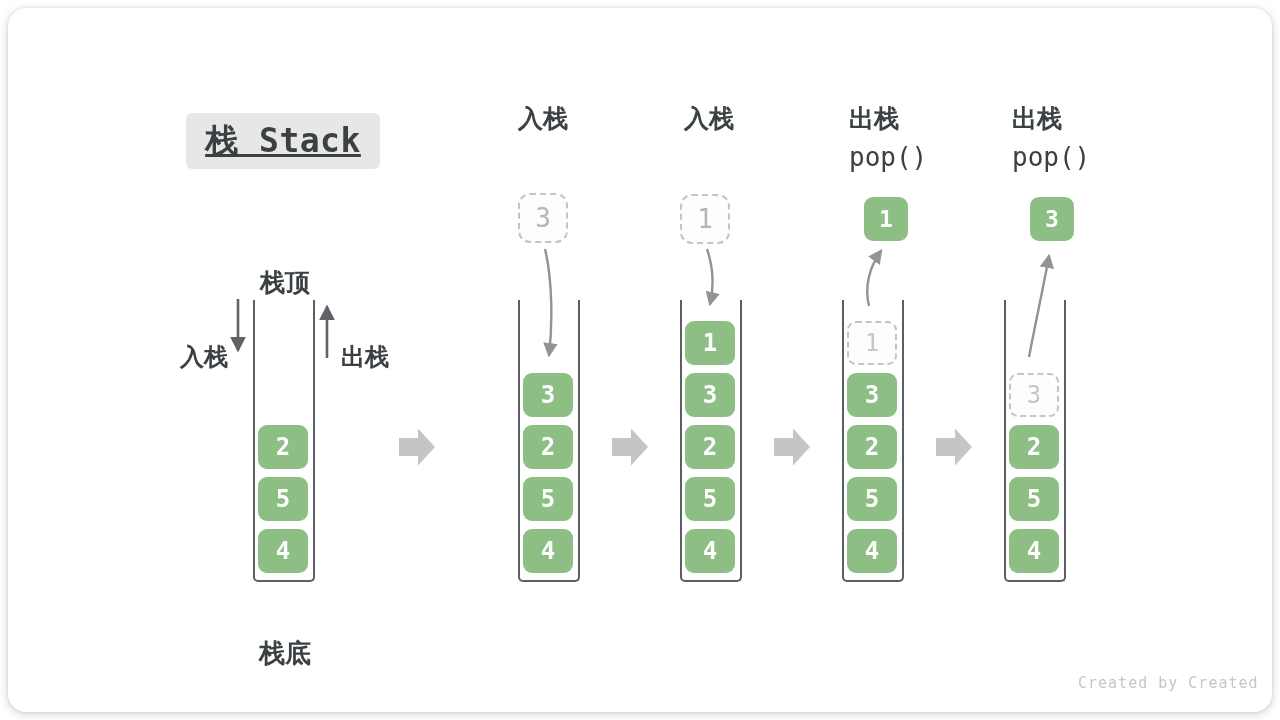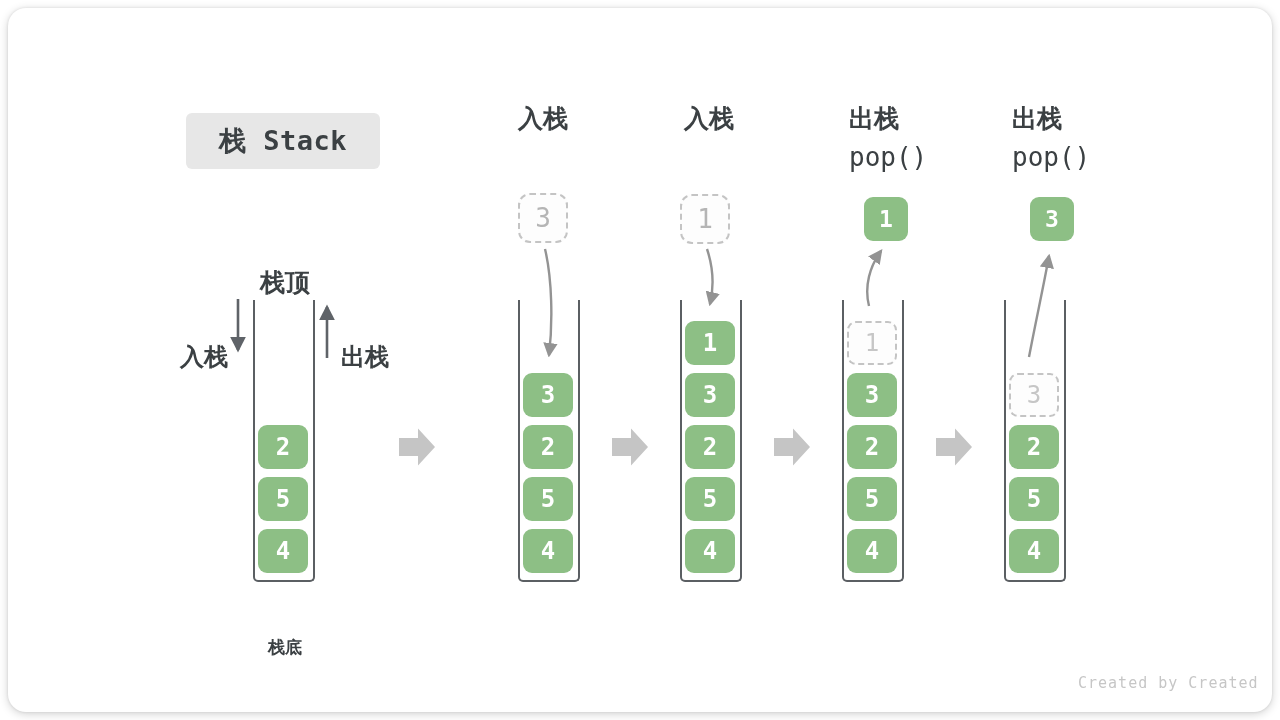--- a/index.html
+++ b/index.html
@@ -5,24 +5,24 @@
   html,body{margin:0;padding:0;background:#ffffff;}
   .canvas{position:relative;width:1280px;height:720px;overflow:hidden;
           font-family:"Liberation Sans",sans-serif;}
   .card{position:absolute;left:8px;top:8px;width:1264px;height:704px;
         background:#ffffff;border-radius:18px;
         box-shadow:0 2px 10px rgba(0,0,0,.18),0 0 3px rgba(0,0,0,.10);}
   .badge{position:absolute;left:186px;top:113px;width:194px;height:56px;
          background:var(--badge-bg);border-radius:6px;
          display:flex;align-items:center;justify-content:center;
          font-family:"DejaVu Sans Mono","Liberation Sans",sans-serif;
-         font-weight:bold;font-size:27px;color:var(--dark-text);letter-spacing:.5px;}
+         font-weight:bold;font-size:33px;color:var(--dark-text);letter-spacing:.5px;text-decoration:underline;}
   .cjk{position:absolute;font-weight:bold;color:var(--dark-text);margin-top:24px;}
   .lbl-top{left:233px;top:242px;width:104px;text-align:center;font-size:25px;}
-  .lbl-bottom{left:233px;top:612px;width:104px;text-align:center;font-size:17px;}
+  .lbl-bottom{left:233px;top:612px;width:104px;text-align:center;font-size:26px;}
   .lbl-push{left:126px;top:317px;width:102px;text-align:right;font-size:24px;}
   .lbl-pop{left:341px;top:317px;width:102px;text-align:left;font-size:24px;}
   .op{position:absolute;top:103px;width:170px;}
   .op-zh{font-size:25px;font-weight:bold;color:var(--dark-text);line-height:30px;}
   .op-code{margin-top:7px;font-family:"DejaVu Sans Mono",monospace;
            font-size:26px;color:var(--dark-text);line-height:34px;}
   .op-code .arg{color:var(--green-code);font-weight:bold;}
   .stackbox{position:absolute;top:300px;width:62px;height:282px;box-sizing:border-box;
             border:2px solid var(--wall);border-top:none;border-radius:0 0 5px 5px;}
   .cell{position:absolute;left:3px;width:50px;height:44px;border-radius:9px;

